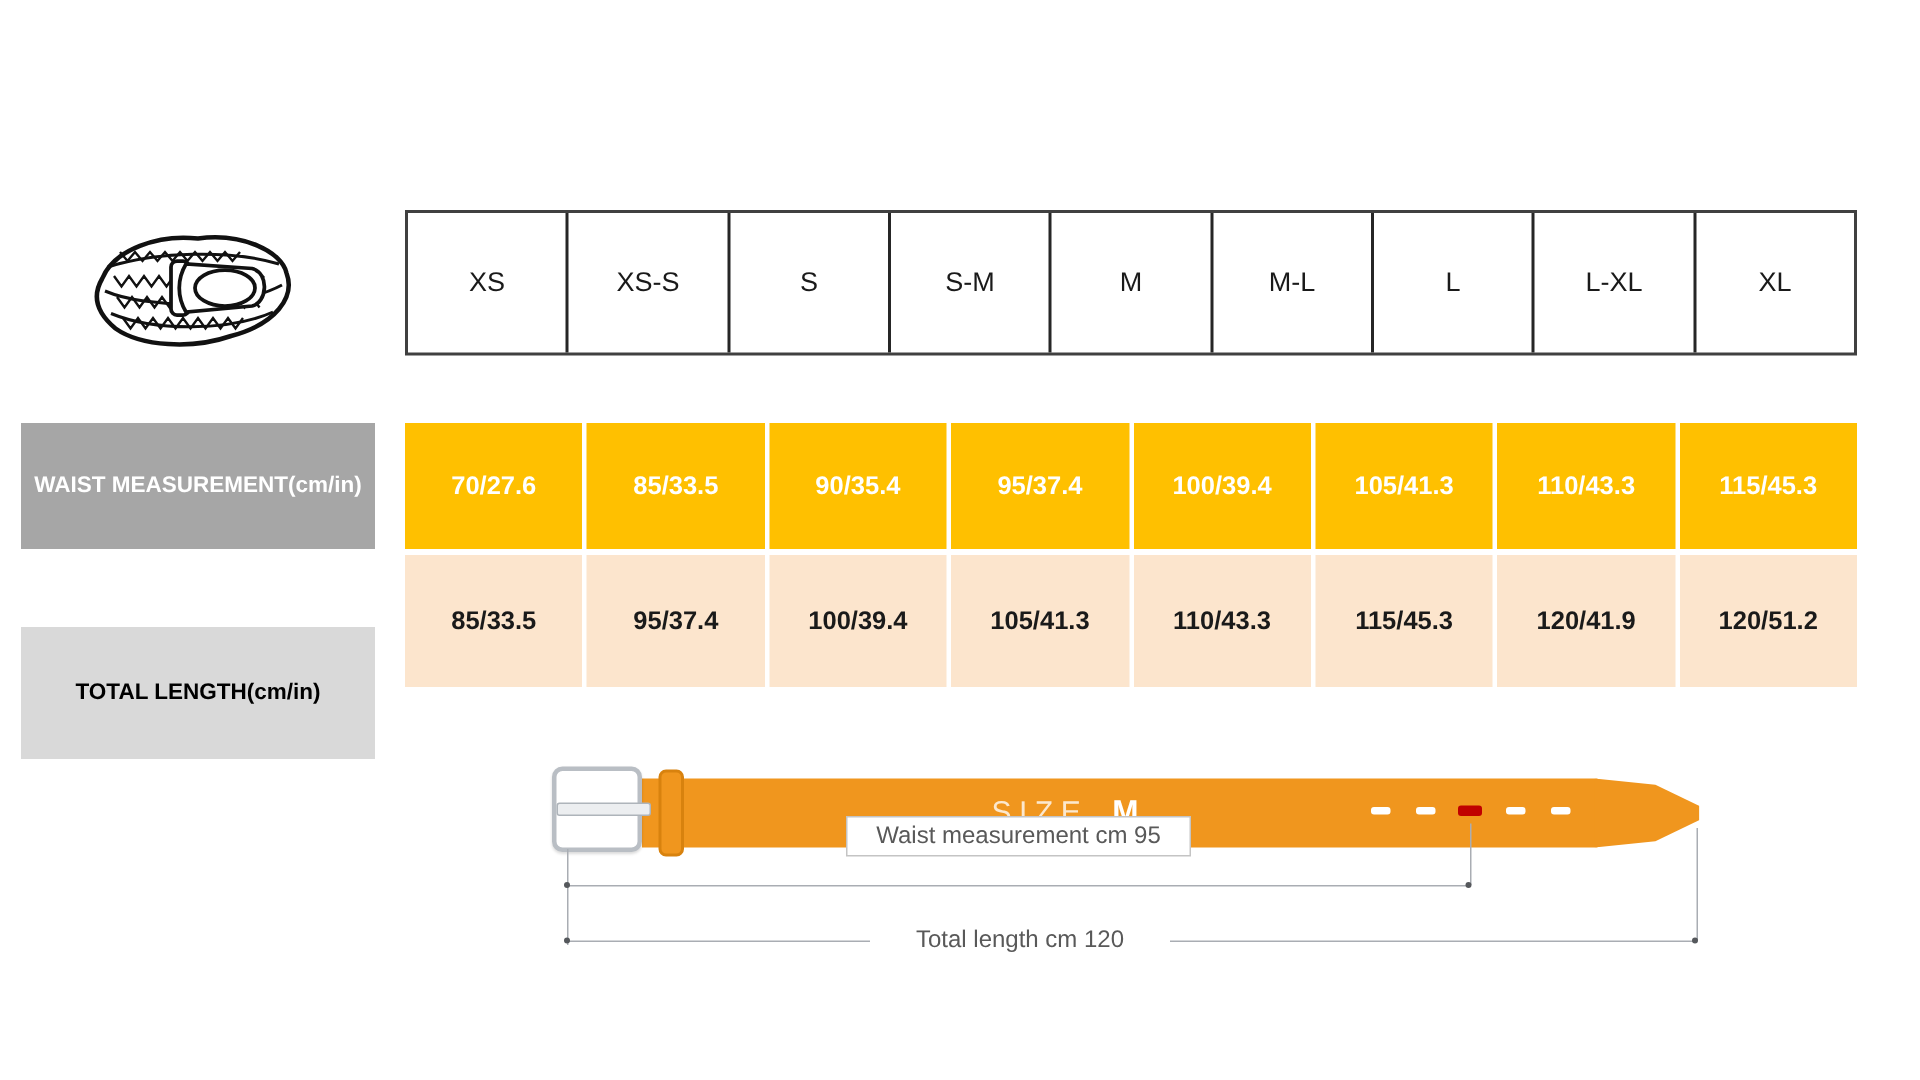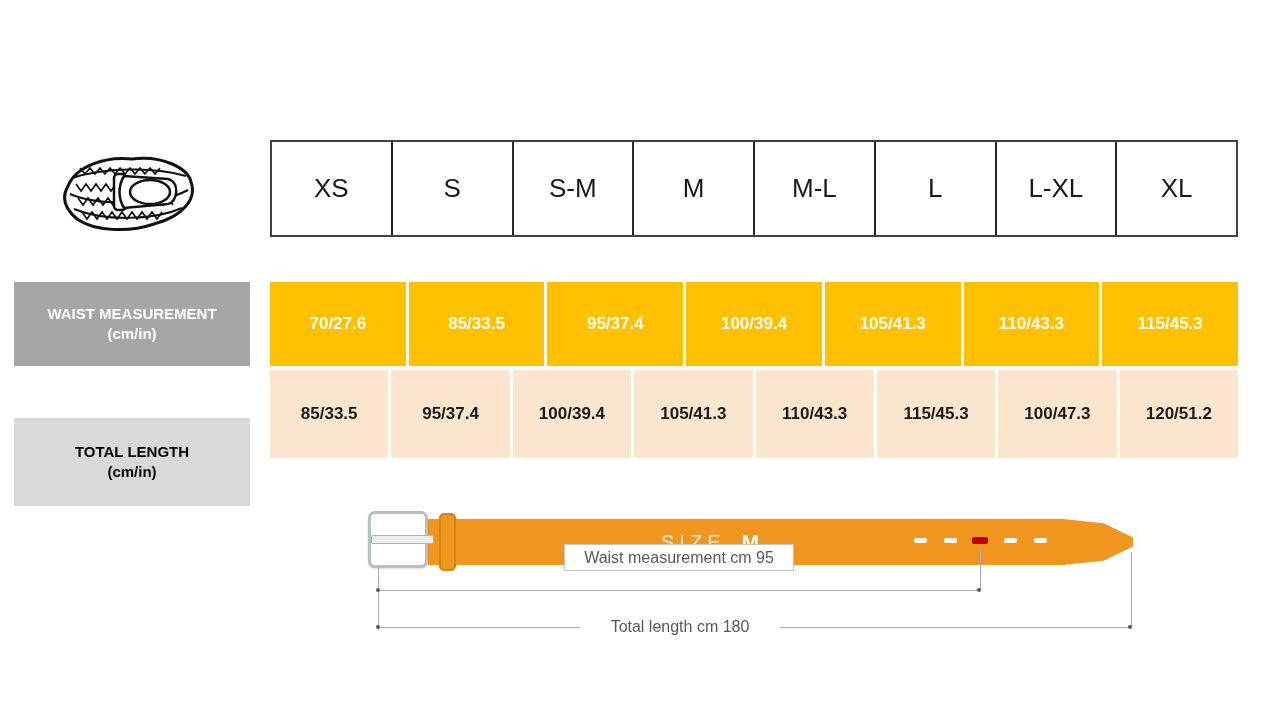--- a/index.html
+++ b/index.html
@@ -6,25 +6,25 @@
   body{font-family:"Liberation Sans", sans-serif; -webkit-font-smoothing:antialiased;}
   .stage{position:relative;width:1280px;height:720px;background:#fff;overflow:hidden;}
 
   
   .belt-illustration{position:absolute;left:58px;top:146px;width:142px;height:96px;}
 
   
   .size-row{position:absolute;left:270px;top:140px;width:968px;height:97px;
     display:flex;border:2px solid #404040;box-sizing:border-box;background:#fff;}
   .size-cell{flex:1;display:flex;align-items:center;justify-content:center;
-    font-size:26px;color:#1a1a1a;border-left:2px solid #262626;box-sizing:border-box;}
+    font-size:18px;color:#1a1a1a;border-left:2px solid #262626;box-sizing:border-box;}
   .size-cell:first-child{border-left:none;}
 
   
-  .row-header{position:absolute;left:14px;width:236px;display:flex;flex-direction:column;
+  .row-header{position:absolute;left:14px;width:236px;display:flex;flex-direction:row;
     align-items:center;justify-content:center;text-align:center;font-weight:bold;
     font-size:15px;line-height:1.35;box-sizing:border-box;}
   .waist-header{top:282px;height:84px;background:#A6A6A6;color:#ffffff;}
   .length-header{top:370px;height:88px;background:#D9D9D9;color:#000000;margin-top:48px;}
 
   .data-row{position:absolute;left:270px;width:968px;display:flex;gap:3px;}
   .waist-row{top:282px;height:84px;}
   .length-row{top:370px;height:88px;}
   .data-cell{flex:1;display:flex;align-items:center;justify-content:center;
     font-weight:bold;font-size:17px;}
@@ -85,55 +85,57 @@
       <g fill="#ffffff" stroke="#111111" stroke-width="2.5">
         <rect x="56" y="28" width="12" height="36" rx="4"></rect>
         <path d="M66,30 C60,40 60,52 66,62 L110,58 C120,56 122,36 110,33 Z"></path>
         <ellipse cx="92" cy="46" rx="20" ry="12"></ellipse>
       </g>
     </svg>
   </div>
 
   <div class="size-row">
     <div class="size-cell">XS</div>
+    <div class="size-cell">XS-S</div>
     <div class="size-cell">S</div>
     <div class="size-cell">S-M</div>
     <div class="size-cell">M</div>
     <div class="size-cell">M-L</div>
     <div class="size-cell">L</div>
     <div class="size-cell">L-XL</div>
     <div class="size-cell">XL</div>
   </div>
 
   <div class="row-header waist-header">
     <span>WAIST MEASUREMENT</span>
     <span>(cm/in)</span>
   </div>
   <div class="data-row waist-row">
     <div class="data-cell">70/27.6</div>
     <div class="data-cell">85/33.5</div>
+    <div class="data-cell">90/35.4</div>
     <div class="data-cell">95/37.4</div>
     <div class="data-cell">100/39.4</div>
     <div class="data-cell">105/41.3</div>
     <div class="data-cell">110/43.3</div>
     <div class="data-cell">115/45.3</div>
   </div>
 
   <div class="row-header length-header">
     <span>TOTAL LENGTH</span>
     <span>(cm/in)</span>
   </div>
   <div class="data-row length-row">
     <div class="data-cell">85/33.5</div>
     <div class="data-cell">95/37.4</div>
     <div class="data-cell">100/39.4</div>
     <div class="data-cell">105/41.3</div>
     <div class="data-cell">110/43.3</div>
     <div class="data-cell">115/45.3</div>
-    <div class="data-cell">100/47.3</div>
+    <div class="data-cell">120/41.9</div>
     <div class="data-cell">120/51.2</div>
   </div>
 
   <div class="strap"></div>
   <div class="strap-tip"></div>
   <div class="buckle"></div>
   <div class="prong"></div>
   <div class="belt-loop"></div>
 
   <div class="size-text">
@@ -151,15 +153,15 @@
   <div class="vline" style="left:980px;top:549px;height:41px"></div>
   <div class="vline" style="left:1131px;top:552px;height:75px"></div>
   <div class="hline" style="left:378px;top:590px;width:602px"></div>
   <div class="hline" style="left:378px;top:627px;width:753px"></div>
   <div class="dot" style="left:376px;top:588px"></div>
   <div class="dot" style="left:977px;top:588px"></div>
   <div class="dot" style="left:376px;top:625px"></div>
   <div class="dot" style="left:1128px;top:625px"></div>
 
   <div class="dim-box">Waist measurement cm 95</div>
-  <div class="dim-label">Total length cm 180</div>
+  <div class="dim-label">Total length cm 120</div>
 
 </div>
 
 </body></html>

